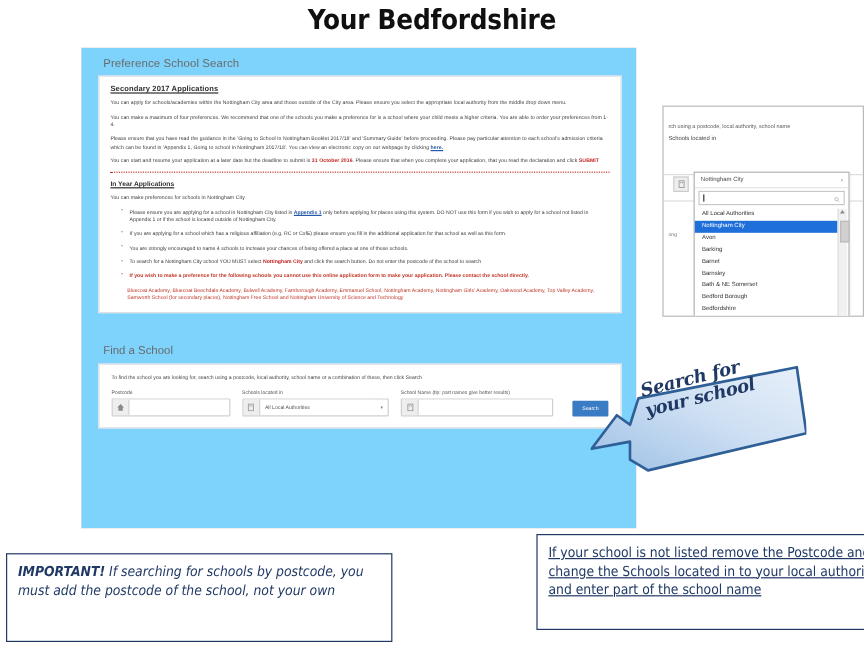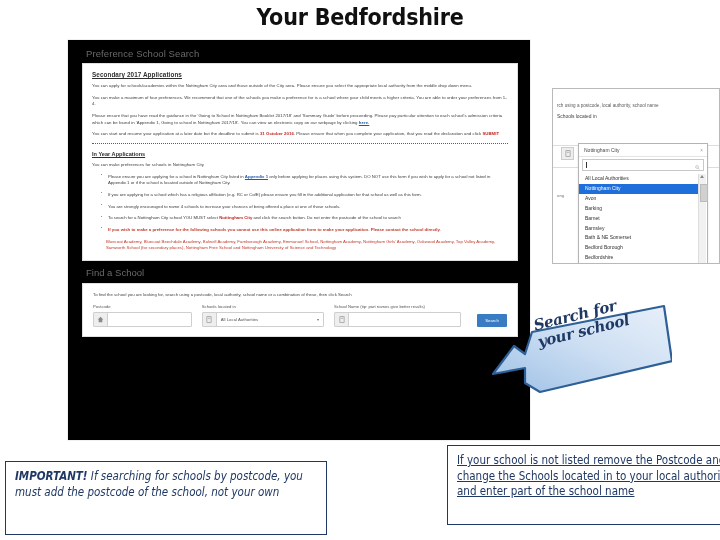--- a/index.html
+++ b/index.html
@@ -29,21 +29,21 @@
     font-family: "DejaVu Sans Condensed", "Liberation Sans Narrow", "Liberation Sans", sans-serif;
   }
 
   
   .shot-panel {
     position: absolute;
     left: 68px;
     top: 40px;
     width: 462px;
     height: 400px;
-    background: #000000;
+    background: #7dd3fc;
     box-shadow: 0 0 0 0.5px #e2e2e2;
   }
   .panel-heading {
     font-size: 9.5px;
     color: #6a6a6a;
     padding: 8px 0 4px 18px;
     letter-spacing: 0.1px;
     font-weight: 400;
   }
   .card {
@@ -110,21 +110,21 @@
   ul.blist li.is-red { color: #c0392b; font-weight: bold; }
   ul.blist li.is-red:before { color: #c0392b; }
   .school-list {
     font-size: 4.3px;
     line-height: 1.6;
     color: #c0392b;
     margin: 2px 0 0 14px;
   }
 
   
-  .find-wrap { margin-top: 6px; }
+  .find-wrap { margin-top: 26px; }
   .find-head {
     font-size: 9.5px;
     color: #6a6a6a;
     padding: 0 0 5px 18px;
   }
   .find-card {
     background: #ffffff;
     border: 0.5px solid #e0e0e0;
     margin: 0 12px 0 14px;
     padding: 8px 10px 9px 10px;

